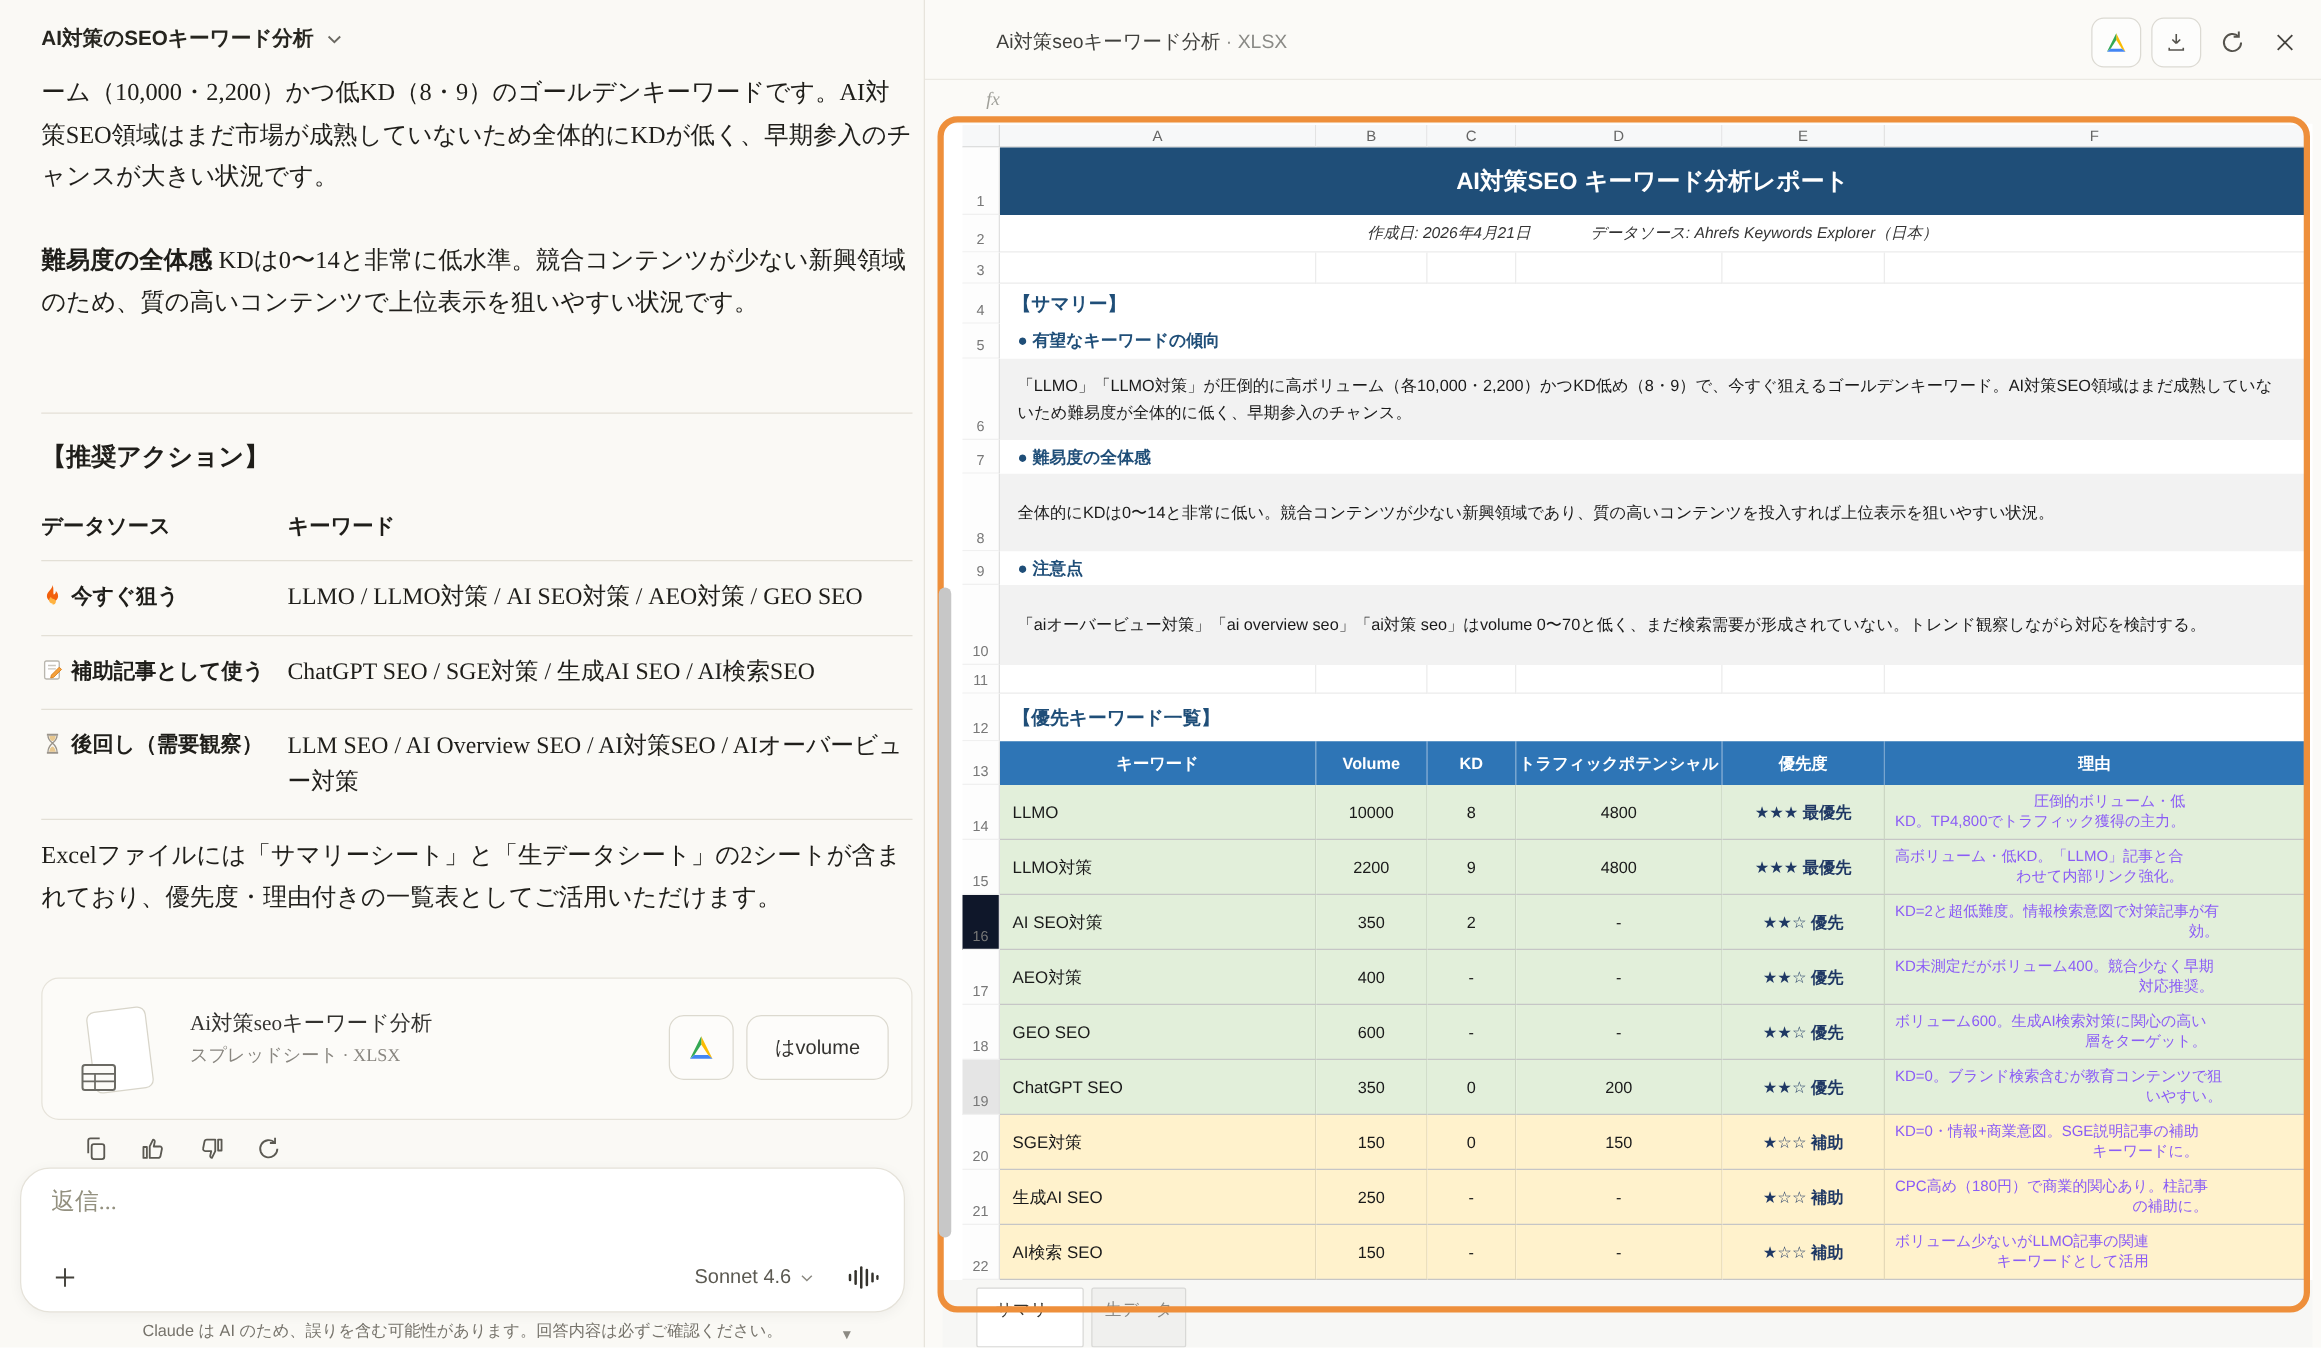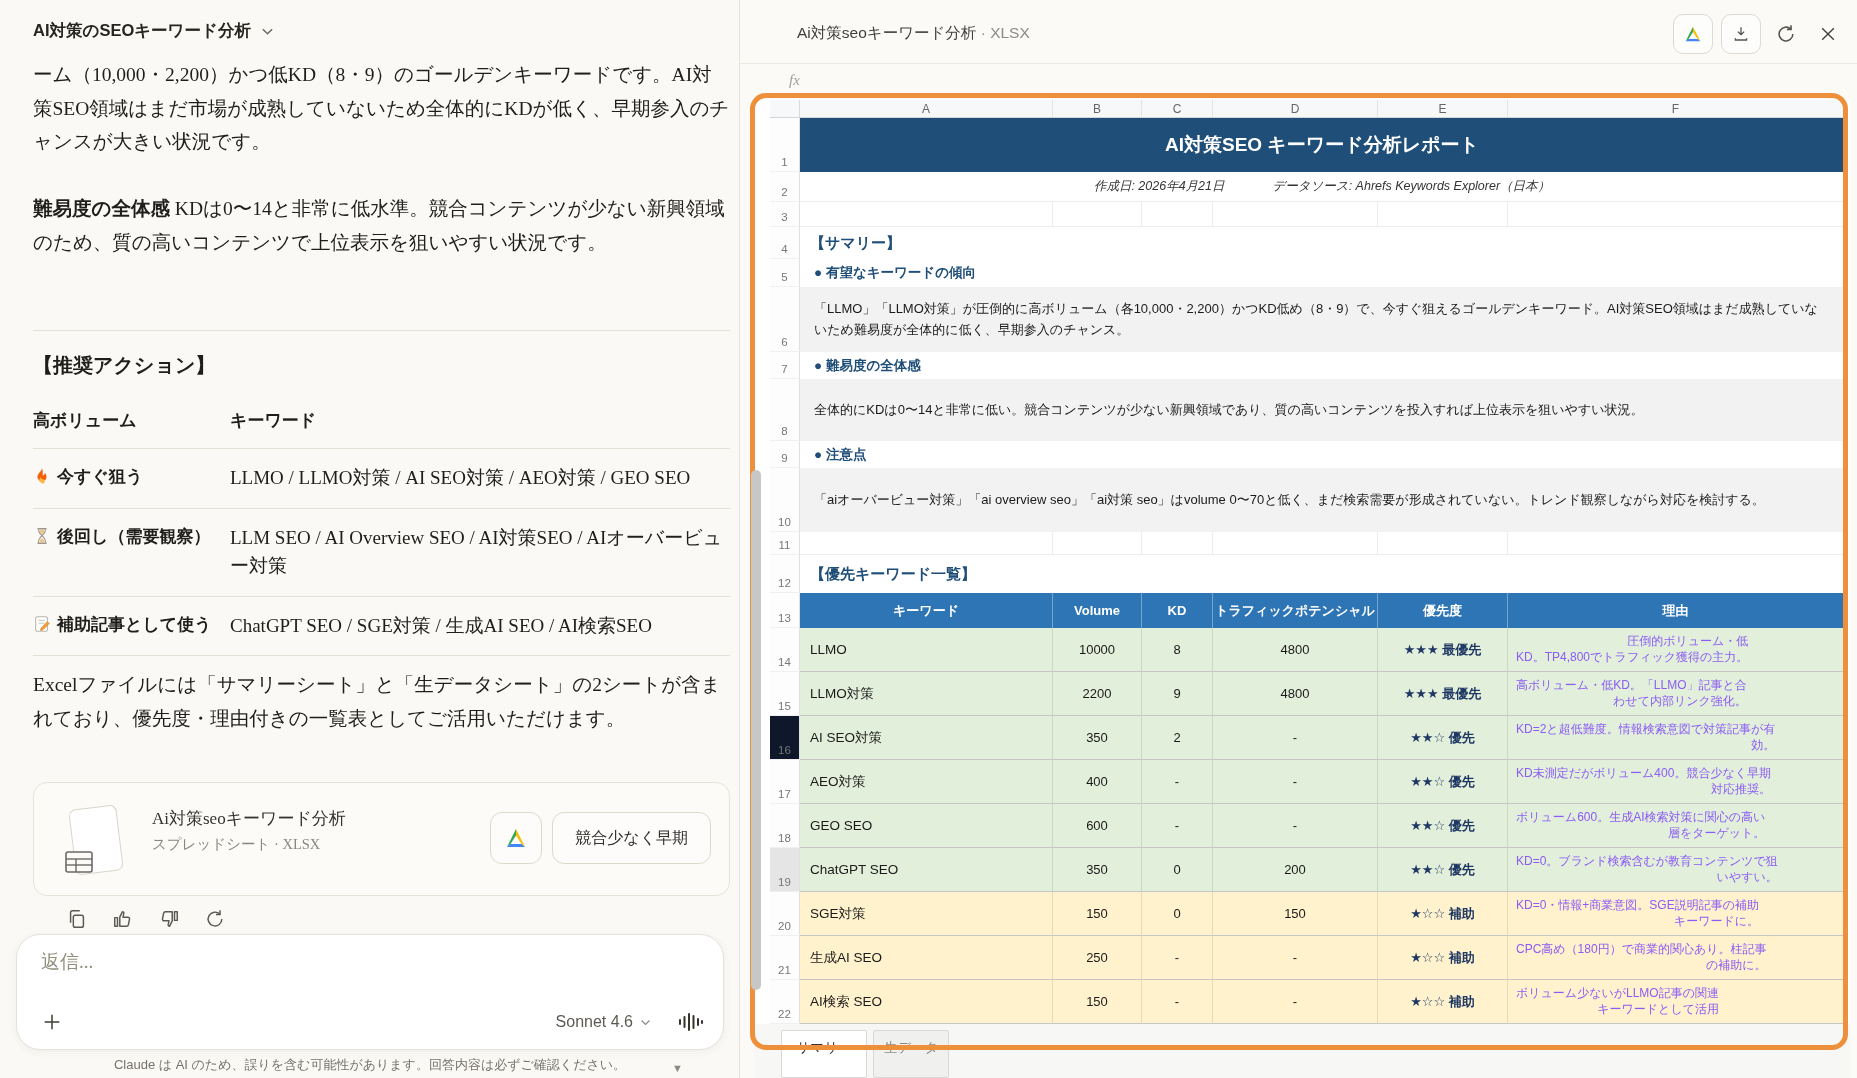--- a/index.html
+++ b/index.html
@@ -101,46 +101,46 @@
     </div>
 
     <div class="msg">
       <p class="p1">ーム（10,000・2,200）かつ低KD（8・9）のゴールデンキーワードです。AI対策SEO領域はまだ市場が成熟していないため全体的にKDが低く、早期参入のチャンスが大きい状況です。</p>
       <p class="p2"><b>難易度の全体感</b><span> KDは0〜14と非常に低水準。競合コンテンツが少ない新興領域のため、質の高いコンテンツで上位表示を狙いやすい状況です。</span></p>
       <hr class="hr1">
       <div class="action-heading">【推奨アクション】</div>
 
       <div class="atable">
         <div class="arow ahead">
-          <div class="col-action">高ボリューム</div>
+          <div class="col-action">データソース</div>
           <div class="col-kw" style="font-family:'Liberation Sans','DejaVu Sans',sans-serif;font-weight:bold;font-size:17px;">キーワード</div>
         </div>
         <div class="arow abody">
           <div class="col-action"><span class="icon"><svg width="18" height="18" viewBox="0 0 20 20">
                   <path d="M10 1C10 5 5 6.5 5 11a5 5 0 0 0 10 0c0-2.2-1-3.6-2-4.6.1 2-1 2.9-2 3.1-.6-2 .4-5-1-8.5z" fill="#F2600C"></path>
                   <path d="M10 17.5a3 3 0 0 1-3-3c0-1.4.8-2.2 1.7-3 .1 1.2.9 1.7 1.6 1.8.9.2 2.7.7 2.7 2.2a3 3 0 0 1-3 3z" fill="#FFB340"></path>
                 </svg></span><span>今すぐ狙う</span></div>
           <div class="col-kw">LLMO / LLMO対策 / AI SEO対策 / AEO対策 / GEO SEO</div>
-        </div>
-        <div class="arow abody">
-          <div class="col-action"><span class="icon"><svg width="18" height="18" viewBox="0 0 20 20">
-                  <path d="M5 2h10M5 18h10" stroke="#9a948a" stroke-width="1.6"></path>
-                  <path d="M6 2.8c0 6.5 8 6.5 8 14.4M14 2.8c0 6.5-8 6.5-8 14.4" fill="none" stroke="#9a948a" stroke-width="1.2"></path>
-                  <path d="M7.2 3h5.6c0 4-2.8 4.6-2.8 4.6S7.2 7 7.2 3zM10 12.5s2.8 1 2.8 4.7H7.2c0-3.7 2.8-4.7 2.8-4.7z" fill="#E8C88F"></path>
-                </svg></span><span>後回し（需要観察）</span></div>
-          <div class="col-kw">LLM SEO / AI Overview SEO / AI対策SEO / AIオーバービュー対策</div>
         </div>
         <div class="arow abody">
           <div class="col-action"><span class="icon"><svg width="18" height="18" viewBox="0 0 20 20">
                   <rect x="3" y="2" width="13" height="16" rx="1.5" fill="#fff" stroke="#b9b6ae" stroke-width="1.2"></rect>
                   <line x1="6" y1="6" x2="13" y2="6" stroke="#c9c6be" stroke-width="1.2"></line>
                   <line x1="6" y1="9" x2="13" y2="9" stroke="#c9c6be" stroke-width="1.2"></line>
                   <path d="M9 14.5l7-7 2 2-7 7-2.6.6z" fill="#F5A03C" stroke="#d97f18" stroke-width="0.8"></path>
                 </svg></span><span>補助記事として使う</span></div>
           <div class="col-kw">ChatGPT SEO / SGE対策 / 生成AI SEO / AI検索SEO</div>
+        </div>
+        <div class="arow abody">
+          <div class="col-action"><span class="icon"><svg width="18" height="18" viewBox="0 0 20 20">
+                  <path d="M5 2h10M5 18h10" stroke="#9a948a" stroke-width="1.6"></path>
+                  <path d="M6 2.8c0 6.5 8 6.5 8 14.4M14 2.8c0 6.5-8 6.5-8 14.4" fill="none" stroke="#9a948a" stroke-width="1.2"></path>
+                  <path d="M7.2 3h5.6c0 4-2.8 4.6-2.8 4.6S7.2 7 7.2 3zM10 12.5s2.8 1 2.8 4.7H7.2c0-3.7 2.8-4.7 2.8-4.7z" fill="#E8C88F"></path>
+                </svg></span><span>後回し（需要観察）</span></div>
+          <div class="col-kw">LLM SEO / AI Overview SEO / AI対策SEO / AIオーバービュー対策</div>
         </div>
       </div>
 
       <p class="closing">Excelファイルには「サマリーシート」と「生データシート」の2シートが含まれており、優先度・理由付きの一覧表としてご活用いただけます。</p>
 
       <div class="file-card">
         <div class="thumb">
           <div class="page"></div>
           <svg width="30" height="26" viewBox="0 0 30 26">
               <rect x="2" y="3" width="26" height="20" rx="2" fill="#fcfbf8" stroke="#6b6a64" stroke-width="1.6"></rect>
@@ -154,21 +154,21 @@
         <div class="fc-btns">
           <button class="sq-btn">
             <span>
                 <svg width="24" height="22" viewBox="0 0 24 22">
                   <path d="M12 2 L21 20 L17.5 17 L12 8.5 Z" fill="#FBBC04"></path>
                   <path d="M12 2 L3 20 L6.5 17 L12 8.5 Z" fill="#34A853"></path>
                   <path d="M3 20 L21 20 L17.5 17 L6.5 17 Z" fill="#4285F4"></path>
                 </svg>
               </span>
           </button>
-          <button class="dl-btn">競合少なく早期</button>
+          <button class="dl-btn">はvolume</button>
         </div>
       </div>
 
       <div class="msg-actions">
         <button class="ma-btn">
             <svg width="22" height="22" viewBox="0 0 24 24">
               <rect x="8" y="8" width="11" height="13" rx="2" fill="none" stroke="#5b5952" stroke-width="1.6"></rect>
               <path d="M5 16V5a2 2 0 0 1 2-2h8" fill="none" stroke="#5b5952" stroke-width="1.6"></path>
             </svg>
           </button>

